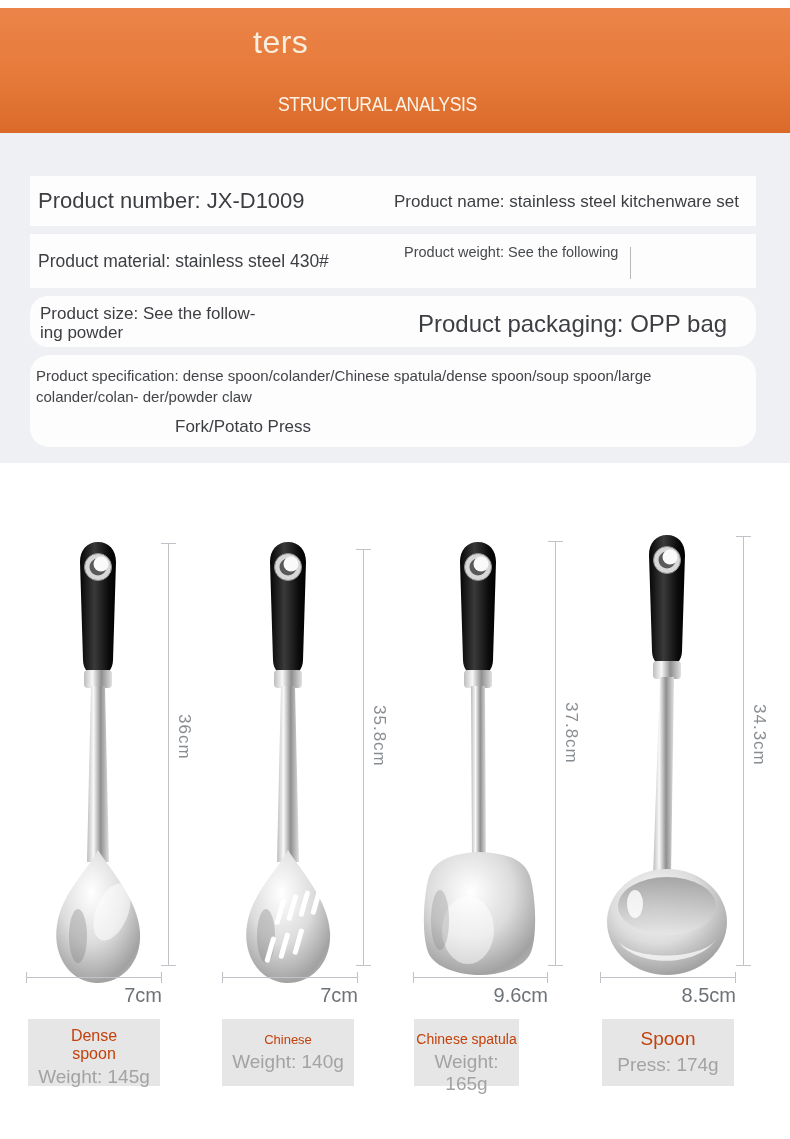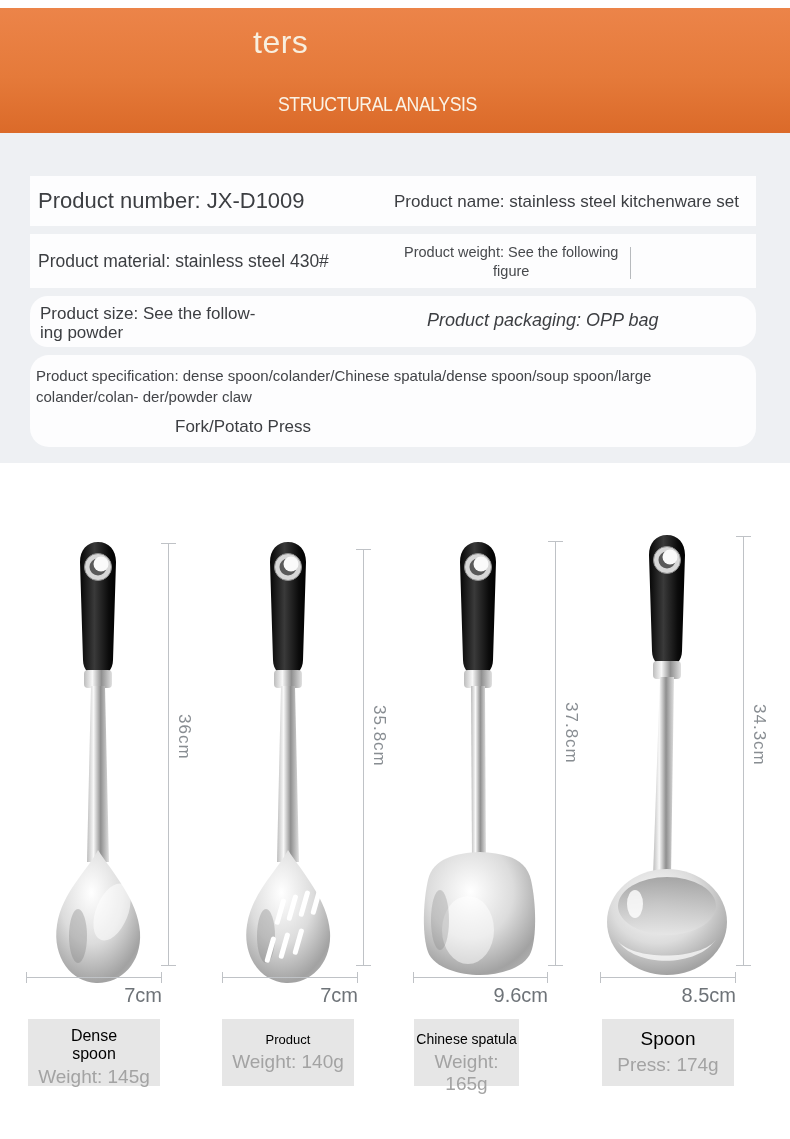--- a/index.html
+++ b/index.html
@@ -27,24 +27,24 @@
   }
   .row{position:absolute;left:30px;width:726px;background:#fdfdfe;}
   .r1{top:176px;height:50px;}
   .r2{top:234px;height:54px;}
   .r3{top:296px;height:51px;border-radius:18px;}
   .r4{top:355px;height:92px;border-radius:19px;}
   .cell{position:absolute;color:#3c3e42;white-space:nowrap;}
   .c-num{left:8px;top:12px;font-size:22px;}
   .c-name{left:364px;top:16px;font-size:17px;}
   .c-mat{left:8px;top:17px;font-size:17.5px;}
-  .c-weight{left:374px;top:9px;font-size:14.5px;line-height:19px;color:#47494d;text-align:center;}
+  .c-weight{left:374px;top:9px;font-size:14.5px;line-height:19px;color:#47494d;}
   .c-divider{position:absolute;left:600px;top:13px;width:1px;height:32px;background:#b7babd;}
   .c-size{left:10px;top:8px;font-size:17px;line-height:19px;}
-  .c-pack{left:397px;top:14px;font-size:18px;font-style:italic;}
+  .c-pack{left:388px;top:14px;font-size:24px;}
   .c-spec{left:6px;top:10px;font-size:15px;line-height:21px;color:#424448;white-space:normal;width:714px;}
   .c-fork{left:145px;top:62px;font-size:17px;}
   
   .fig{position:absolute;left:0;top:463px;width:790px;height:676px;background:#ffffff;}
   .usvg{position:absolute;}
   
   .vline{position:absolute;width:1px;background:#bfc2c6;}
   .vline::before,.vline::after{content:"";position:absolute;left:-7px;width:15px;height:1px;background:#bfc2c6;}
   .vline::before{top:0;}
   .vline::after{bottom:0;}
@@ -52,21 +52,21 @@
   .hline::before,.hline::after{content:"";position:absolute;top:-5px;width:1px;height:11px;background:#bfc2c6;}
   .hline::before{left:0;}
   .hline::after{right:0;}
   .hdim{
     position:absolute;writing-mode:vertical-rl;text-orientation:mixed;
     color:#888d92;font-size:17px;letter-spacing:1px;
   }
   .wdim{position:absolute;top:984px;text-align:right;color:#6e7378;font-size:20px;}
   
   .lbox{position:absolute;top:1019px;height:67px;background:#e6e6e6;text-align:center;}
-  .lname{color:#000000;margin-top:12px;line-height:1.1;}
+  .lname{color:#c2410c;margin-top:12px;line-height:1.1;}
   .lname.two{margin-top:8px;font-size:16px;width:70px;margin-left:auto;margin-right:auto;}
   .n13{font-size:13px;margin-top:14px;}
   .n14{font-size:14px;margin-top:13px;}
   .n19{font-size:19px;margin-top:10px;}
   .lweight{color:#a3a3a3;font-size:19px;margin-top:4px;}
 </style>
 </head>
 <body>
 
 <div class="orange-band"></div>
@@ -79,21 +79,20 @@
 
 <div class="row r1">
   <div class="cell c-num">Product number: JX-D1009</div>
   <div class="cell c-name">Product name: stainless steel kitchenware set</div>
 </div>
 
 <div class="row r2">
   <div class="cell c-mat">Product material: stainless steel 430#</div>
   <div class="cell c-weight">
     <div>Product weight: See the following</div>
-    <div>figure</div>
   </div>
   <div class="c-divider"></div>
 </div>
 
 <div class="row r3">
   <div class="cell c-size">
     <div>Product size: See the follow-</div>
     <div>ing powder</div>
   </div>
   <div class="cell c-pack">Product packaging: OPP bag</div>
@@ -216,21 +215,21 @@
 <div class="wdim" style="left:26px;width:136px;">7cm</div>
 <div class="wdim" style="left:222px;width:136px;">7cm</div>
 <div class="wdim" style="left:413px;width:135px;">9.6cm</div>
 <div class="wdim" style="left:600px;width:136px;">8.5cm</div>
 
 <div class="lbox" style="left:28px;width:132px;">
   <div class="lname two">Dense spoon</div>
   <div class="lweight">Weight: 145g</div>
 </div>
 <div class="lbox" style="left:222px;width:132px;">
-  <div class="lname n13">Product</div>
+  <div class="lname n13">Chinese</div>
   <div class="lweight">Weight: 140g</div>
 </div>
 <div class="lbox" style="left:414px;width:105px;">
   <div class="lname n14">Chinese spatula</div>
   <div class="lweight">Weight: 165g</div>
 </div>
 <div class="lbox" style="left:602px;width:132px;">
   <div class="lname n19">Spoon</div>
   <div class="lweight">Press: 174g</div>
 </div>

